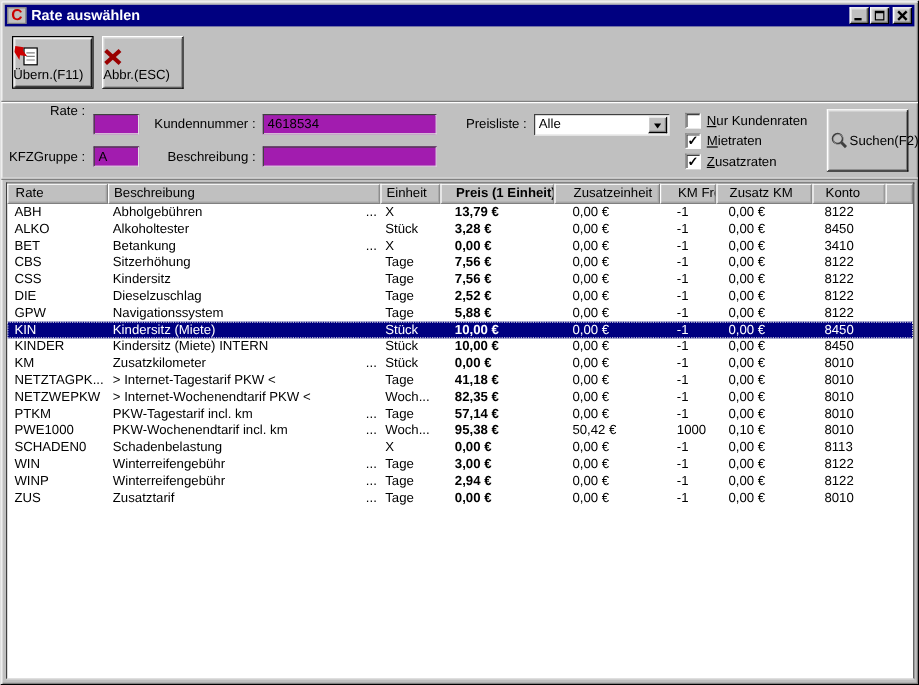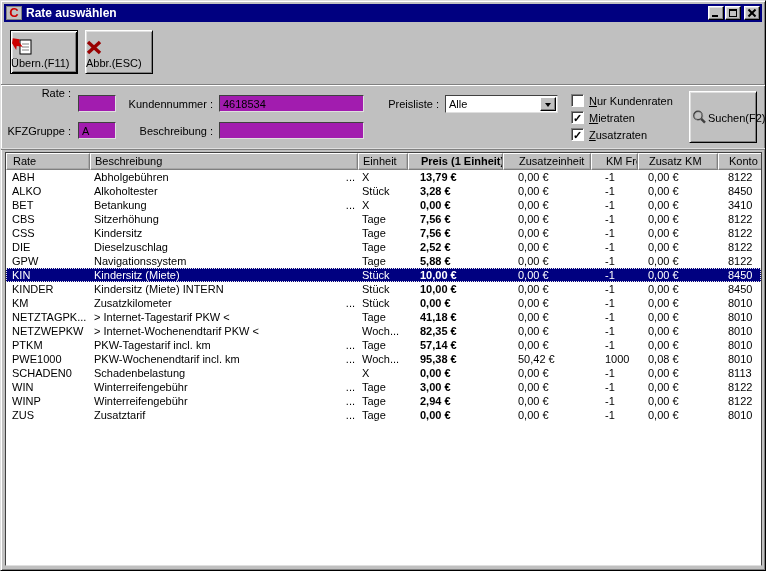--- a/index.html
+++ b/index.html
@@ -87,21 +87,21 @@
     display:flex; flex-direction:column; }
   .grid-header { display:flex; height:17px; flex:0 0 auto; }
   .hcell { background:#c0c0c0; border:1px solid; border-color:#fff #808080 #808080 #fff;
     box-shadow: inset -1px -1px 0 #a8a8a8; padding-left:6px; line-height:14px;
     white-space:nowrap; overflow:hidden; flex:0 0 auto; }
   .hcell.fill { flex:1 1 auto; padding:0; }
   .grid-body { flex:1; overflow:hidden; }
   .row { display:flex; height:14px; line-height:14px; }
   .cell { white-space:nowrap; overflow:hidden; flex:0 0 auto; }
   .c-rate   { width:84px;  padding-left:6px; }
-  .c-beschr { width:268px; padding-left:4px; display:flex; justify-content:space-between; }
+  .c-beschr { width:227px; padding-left:4px; display:flex; justify-content:space-between; }
   .c-beschr .dots { padding-right:3px; }
   .c-einh   { width:50px;  padding-left:4px; }
   .c-preis  { width:95px;  padding-left:12px;font-weight:bold; }
   .c-zeinh  { width:88px;  padding-left:15px; }
   .c-kmfrei { width:47px;  padding-left:14px; }
   .c-zkm    { width:80px;  padding-left:10px; }
   .c-konto  { width:61px;  padding-left:10px; }
   .hcell.c-beschr { display:block; }
   .row.selected { background:#000080; color:#fff; outline:1px dotted #e8e8e8; outline-offset:-1px; }
 
@@ -374,21 +374,21 @@
         <div class="row">
           <div class="cell c-rate">PWE1000</div>
           <div class="cell c-beschr">
             <span>PKW-Wochenendtarif incl. km</span>
             <span class="dots">...</span>
           </div>
           <div class="cell c-einh">Woch...</div>
           <div class="cell c-preis">95,38 €</div>
           <div class="cell c-zeinh">50,42 €</div>
           <div class="cell c-kmfrei">1000</div>
-          <div class="cell c-zkm">0,08 €</div>
+          <div class="cell c-zkm">0,10 €</div>
           <div class="cell c-konto">8010</div>
         </div>
         <div class="row">
           <div class="cell c-rate">SCHADEN0</div>
           <div class="cell c-beschr">
             <span>Schadenbelastung</span>
           </div>
           <div class="cell c-einh">X</div>
           <div class="cell c-preis">0,00 €</div>
           <div class="cell c-zeinh">0,00 €</div>

